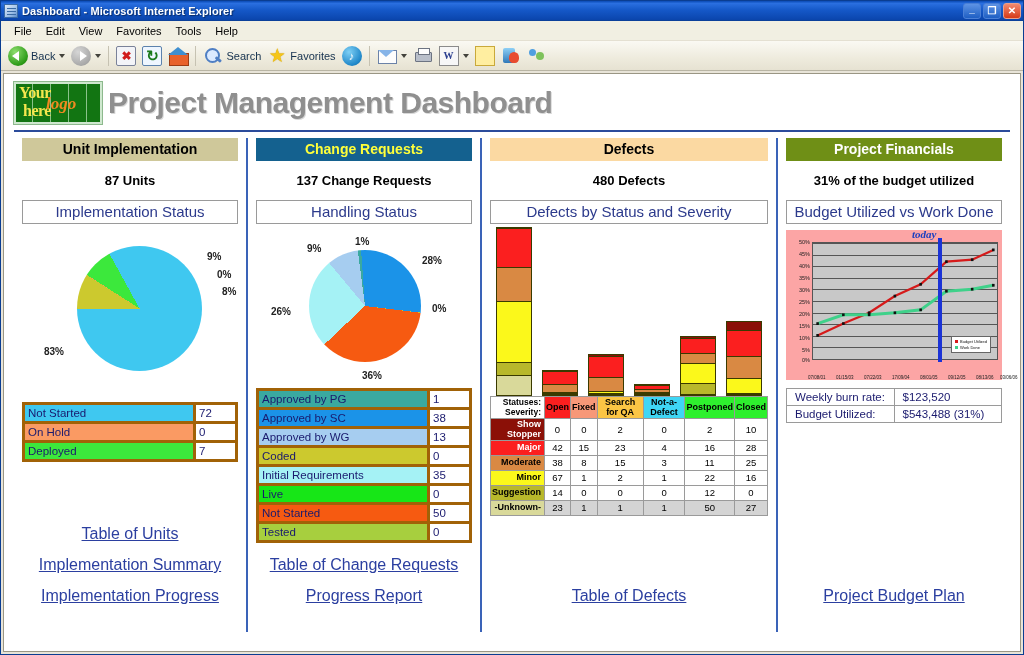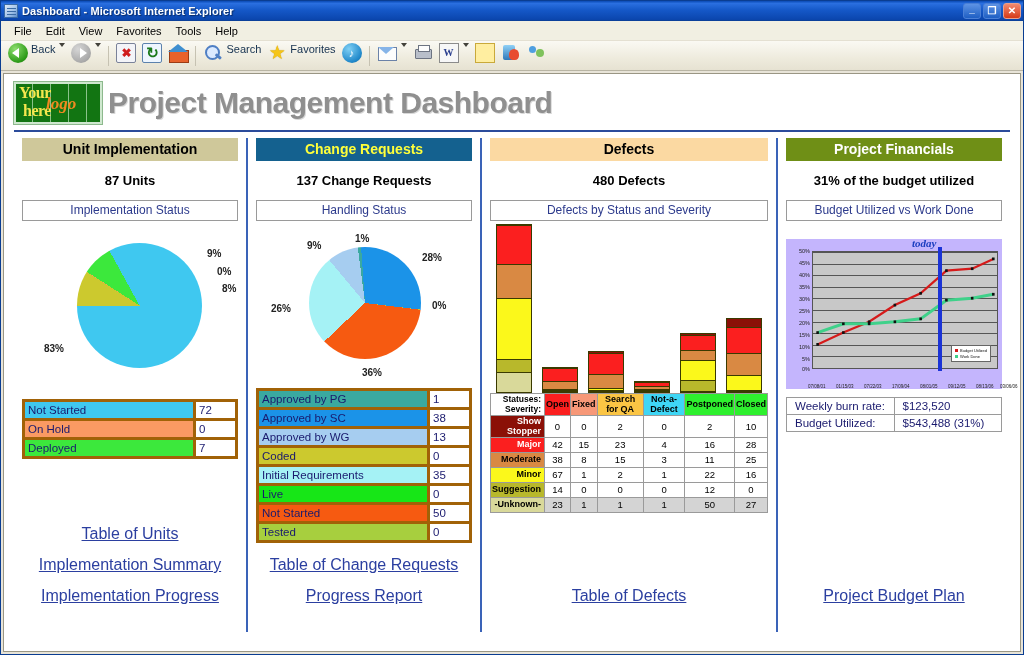--- a/index.html
+++ b/index.html
@@ -82,21 +82,21 @@
 
   
   .toolbar {
     flex: 0 0 30px;
     background: linear-gradient(to bottom, #faf9f3 0%, #eeebdd 60%, #e6e2d2 100%);
     display: flex; align-items: center;
     padding: 0 4px;
     border-bottom: 1px solid #b9b5a4;
     position: relative;
   }
-  .tb-item { display:flex; align-items:flex-start; padding: 0 3px; height: 26px; cursor: default; }
+  .tb-item { display:flex; align-items:center; padding: 0 3px; height: 26px; cursor: default; }
   .tb-label { font-size: 11px; color: #15314f; margin-left: 3px; }
   .tb-sep { width: 1px; height: 20px; background: #c6c2b2; margin: 0 4px; }
   .tb-caret { width:0;height:0;border-left:3px solid transparent;border-right:3px solid transparent;
     border-top:4px solid #43423c; margin-left:4px; }
 
   .ico { width: 20px; height: 20px; position: relative; display:inline-block; }
 
   
   .ico-back, .ico-fwd {
     border-radius: 50%;
@@ -232,21 +232,21 @@
   .ph-def     { background:#fbd9a2; color:#000000; }
   .ph-fin     { background:#6f8f16; color:#ffffff; }
 
   .panel-count {
     text-align:center; font-weight:bold; font-size:13px; color:#000;
     padding: 10px 0 12px 0;
   }
   .chart-title {
     border:1px solid #9a9a9a;
     text-align:center;
-    font-size: 12px;
+    font-size: 15px;
     color:#2c3a8c;
     padding: 2px 0 3px 0;
     background:#ffffff;
     margin-bottom: 4px;
   }
 
   
   .chart-area { height: 168px; position: relative; }
   .pie { position:absolute; border-radius:50%; }
   .pct { position:absolute; font-size:10px; font-weight:bold; color:#222; white-space:nowrap;}
@@ -293,21 +293,21 @@
     line-height: 9.5px;
     height: 15px;
   }
   .dtable td.num { background:#ffffff; color:#000; font-weight:normal; font-size:9.5px; }
   .dtable td.rowhdr { text-align:right; padding-right:3px; width: 48px; }
   .dtable td.corner { background:#ffffff; color:#000; text-align:right; padding-right:3px; font-size:8.5px; }
   .dtable tr.unknown td { background:#d4d4d4; }
   .dtable tr.unknown td.num { background:#d4d4d4; }
 
   
-  .fin-chart { position:relative; height:150px; background:#c4b5fd; margin-top:14px; }
+  .fin-chart { position:relative; height:150px; background:#fca5a5; margin-top:2px; }
   .fin-plot { position:absolute; left:26px; top:12px; right:4px; bottom:20px; background:#c8c8c8; border:1px solid #555; }
   .gridline { position:absolute; left:0; right:0; height:1px; background:#555; }
   .ytick { position:absolute; left:0; font-size:5.5px; color:#222; text-align:right; width:24px; }
   .xtick { position:absolute; bottom:0; font-size:4.5px; color:#222; white-space:nowrap; }
   .today-label {
     position:absolute; font-size:11px; font-weight:bold; font-style:italic; color:#1c3fc0;
     font-family:"Liberation Serif", serif;
   }
   .today-line { position:absolute; width:4px; background:#1b33d6; }
   .mini-legend {

